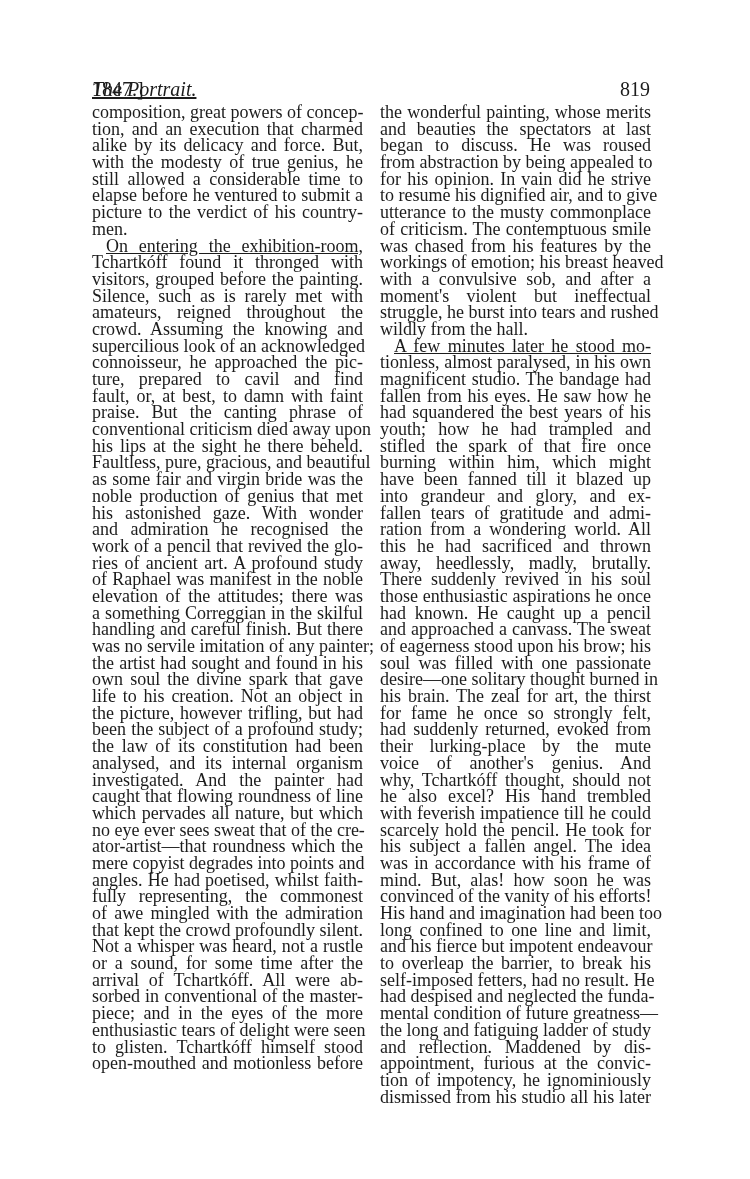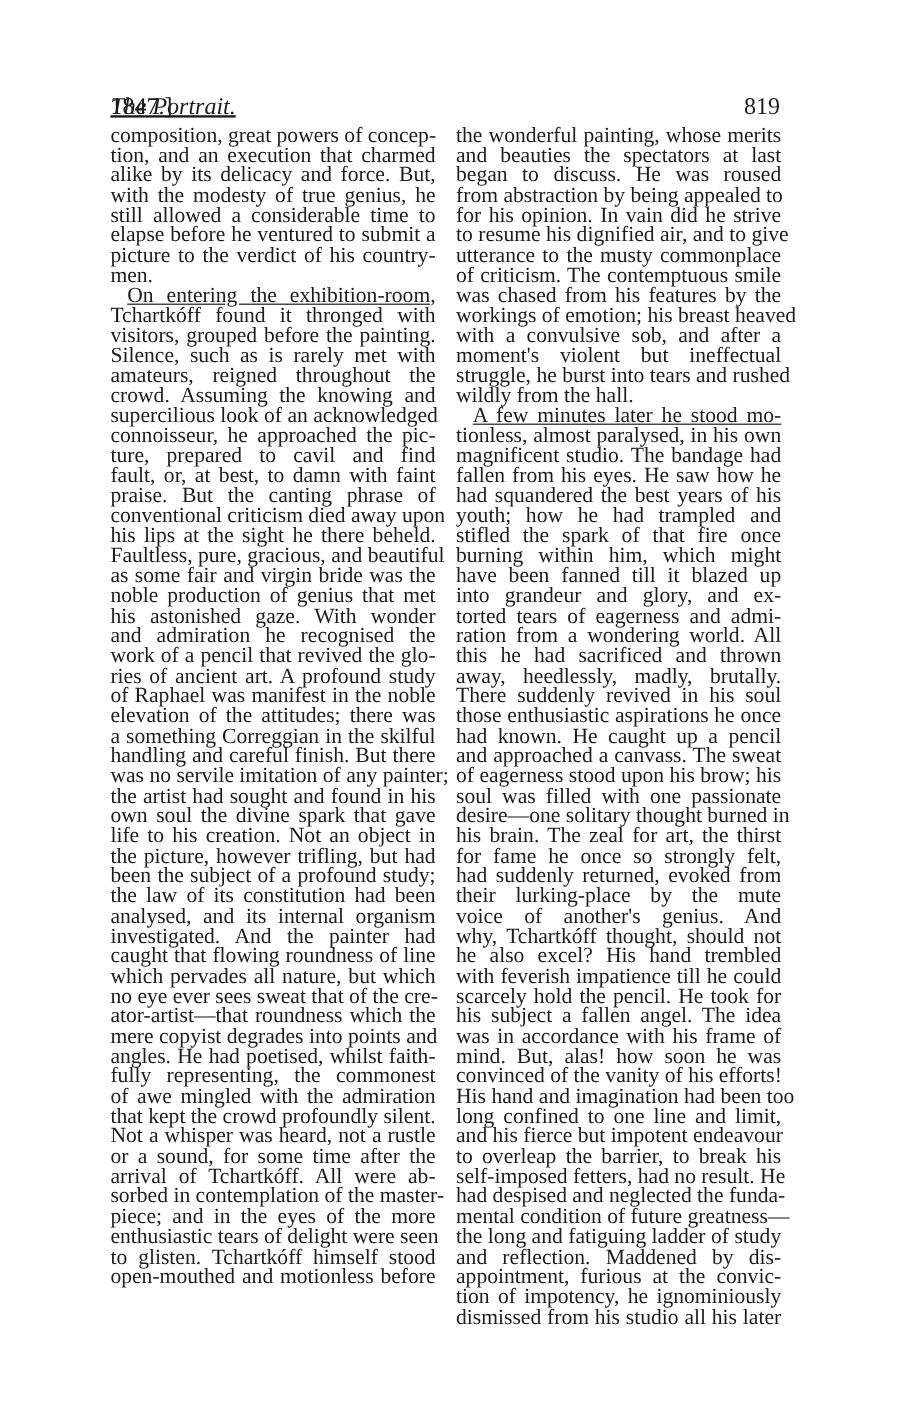--- a/index.html
+++ b/index.html
@@ -124,21 +124,21 @@
     <span class="line">no eye ever sees sweat that of the cre-</span>
     <span class="line">ator-artist—that roundness which the</span>
     <span class="line">mere copyist degrades into points and</span>
     <span class="line">angles.  He had poetised, whilst faith-</span>
     <span class="line">fully representing, the commonest</span>
     <span class="line">of awe mingled with the admiration</span>
     <span class="line">that kept the crowd profoundly silent.</span>
     <span class="line">Not a whisper was heard, not a rustle</span>
     <span class="line">or a sound, for some time after the</span>
     <span class="line">arrival of Tchartkóff.  All were ab-</span>
-    <span class="line">sorbed in contemplation of the master-</span>
+    <span class="line">sorbed in conventional of the master-</span>
     <span class="line">piece; and in the eyes of the more</span>
     <span class="line">enthusiastic tears of delight were seen</span>
     <span class="line">to glisten.  Tchartkóff himself stood</span>
     <span class="line">open-mouthed and motionless before</span>
   </div>
 <div class="column col-right">
     <span class="line">the wonderful painting, whose merits</span>
     <span class="line">and beauties the spectators at last</span>
     <span class="line">began to discuss.  He was roused</span>
     <span class="line">from abstraction by being appealed to</span>
@@ -155,21 +155,21 @@
     <span class="line indent">A few minutes later he stood mo-</span>
     <span class="line">tionless, almost paralysed, in his own</span>
     <span class="line">magnificent studio.  The bandage had</span>
     <span class="line">fallen from his eyes.  He saw how he</span>
     <span class="line">had squandered the best years of his</span>
     <span class="line">youth; how he had trampled and</span>
     <span class="line">stifled the spark of that fire once</span>
     <span class="line">burning within him, which might</span>
     <span class="line">have been fanned till it blazed up</span>
     <span class="line">into grandeur and glory, and ex-</span>
-    <span class="line">torted tears of eagerness and admi-</span>
+    <span class="line">fallen tears of gratitude and admi-</span>
     <span class="line">ration from a wondering world.  All</span>
     <span class="line">this he had sacrificed and thrown</span>
     <span class="line">away, heedlessly, madly, brutally.</span>
     <span class="line">There suddenly revived in his soul</span>
     <span class="line">those enthusiastic aspirations he once</span>
     <span class="line">had known.  He caught up a pencil</span>
     <span class="line">and approached a canvass.  The sweat</span>
     <span class="line">of eagerness stood upon his brow; his</span>
     <span class="line">soul was filled with one passionate</span>
     <span class="line">desire—one solitary thought burned in</span>

